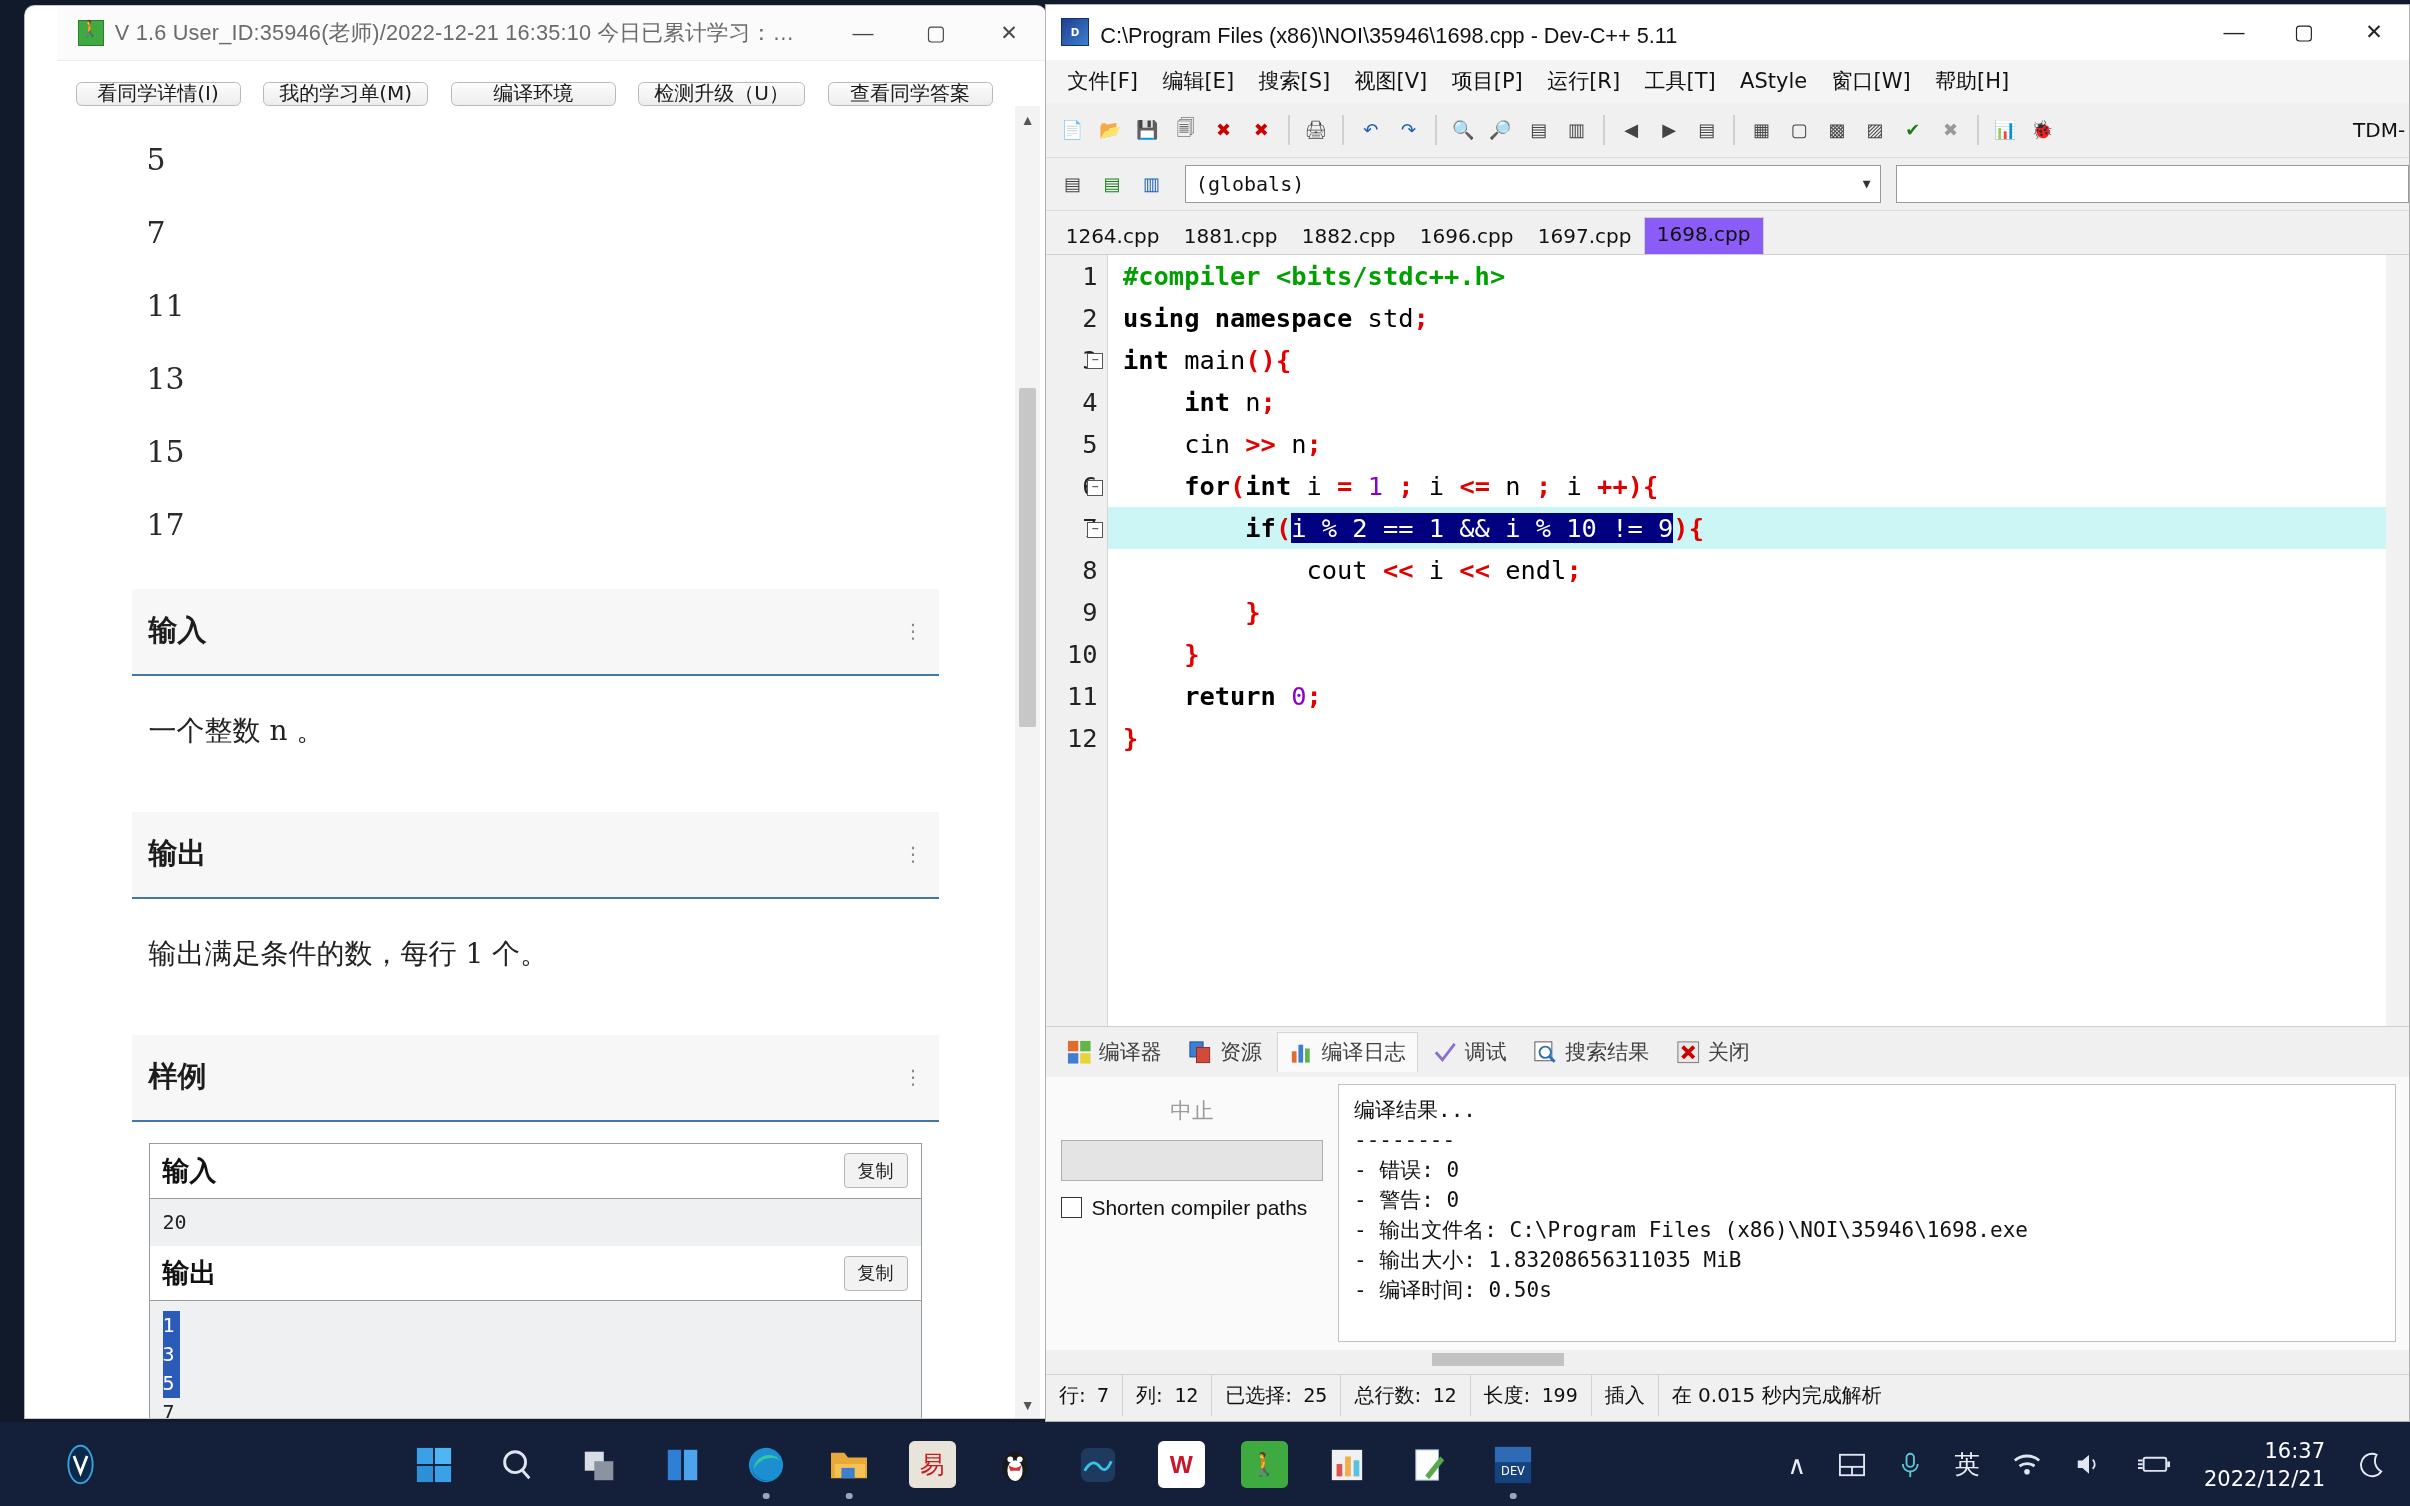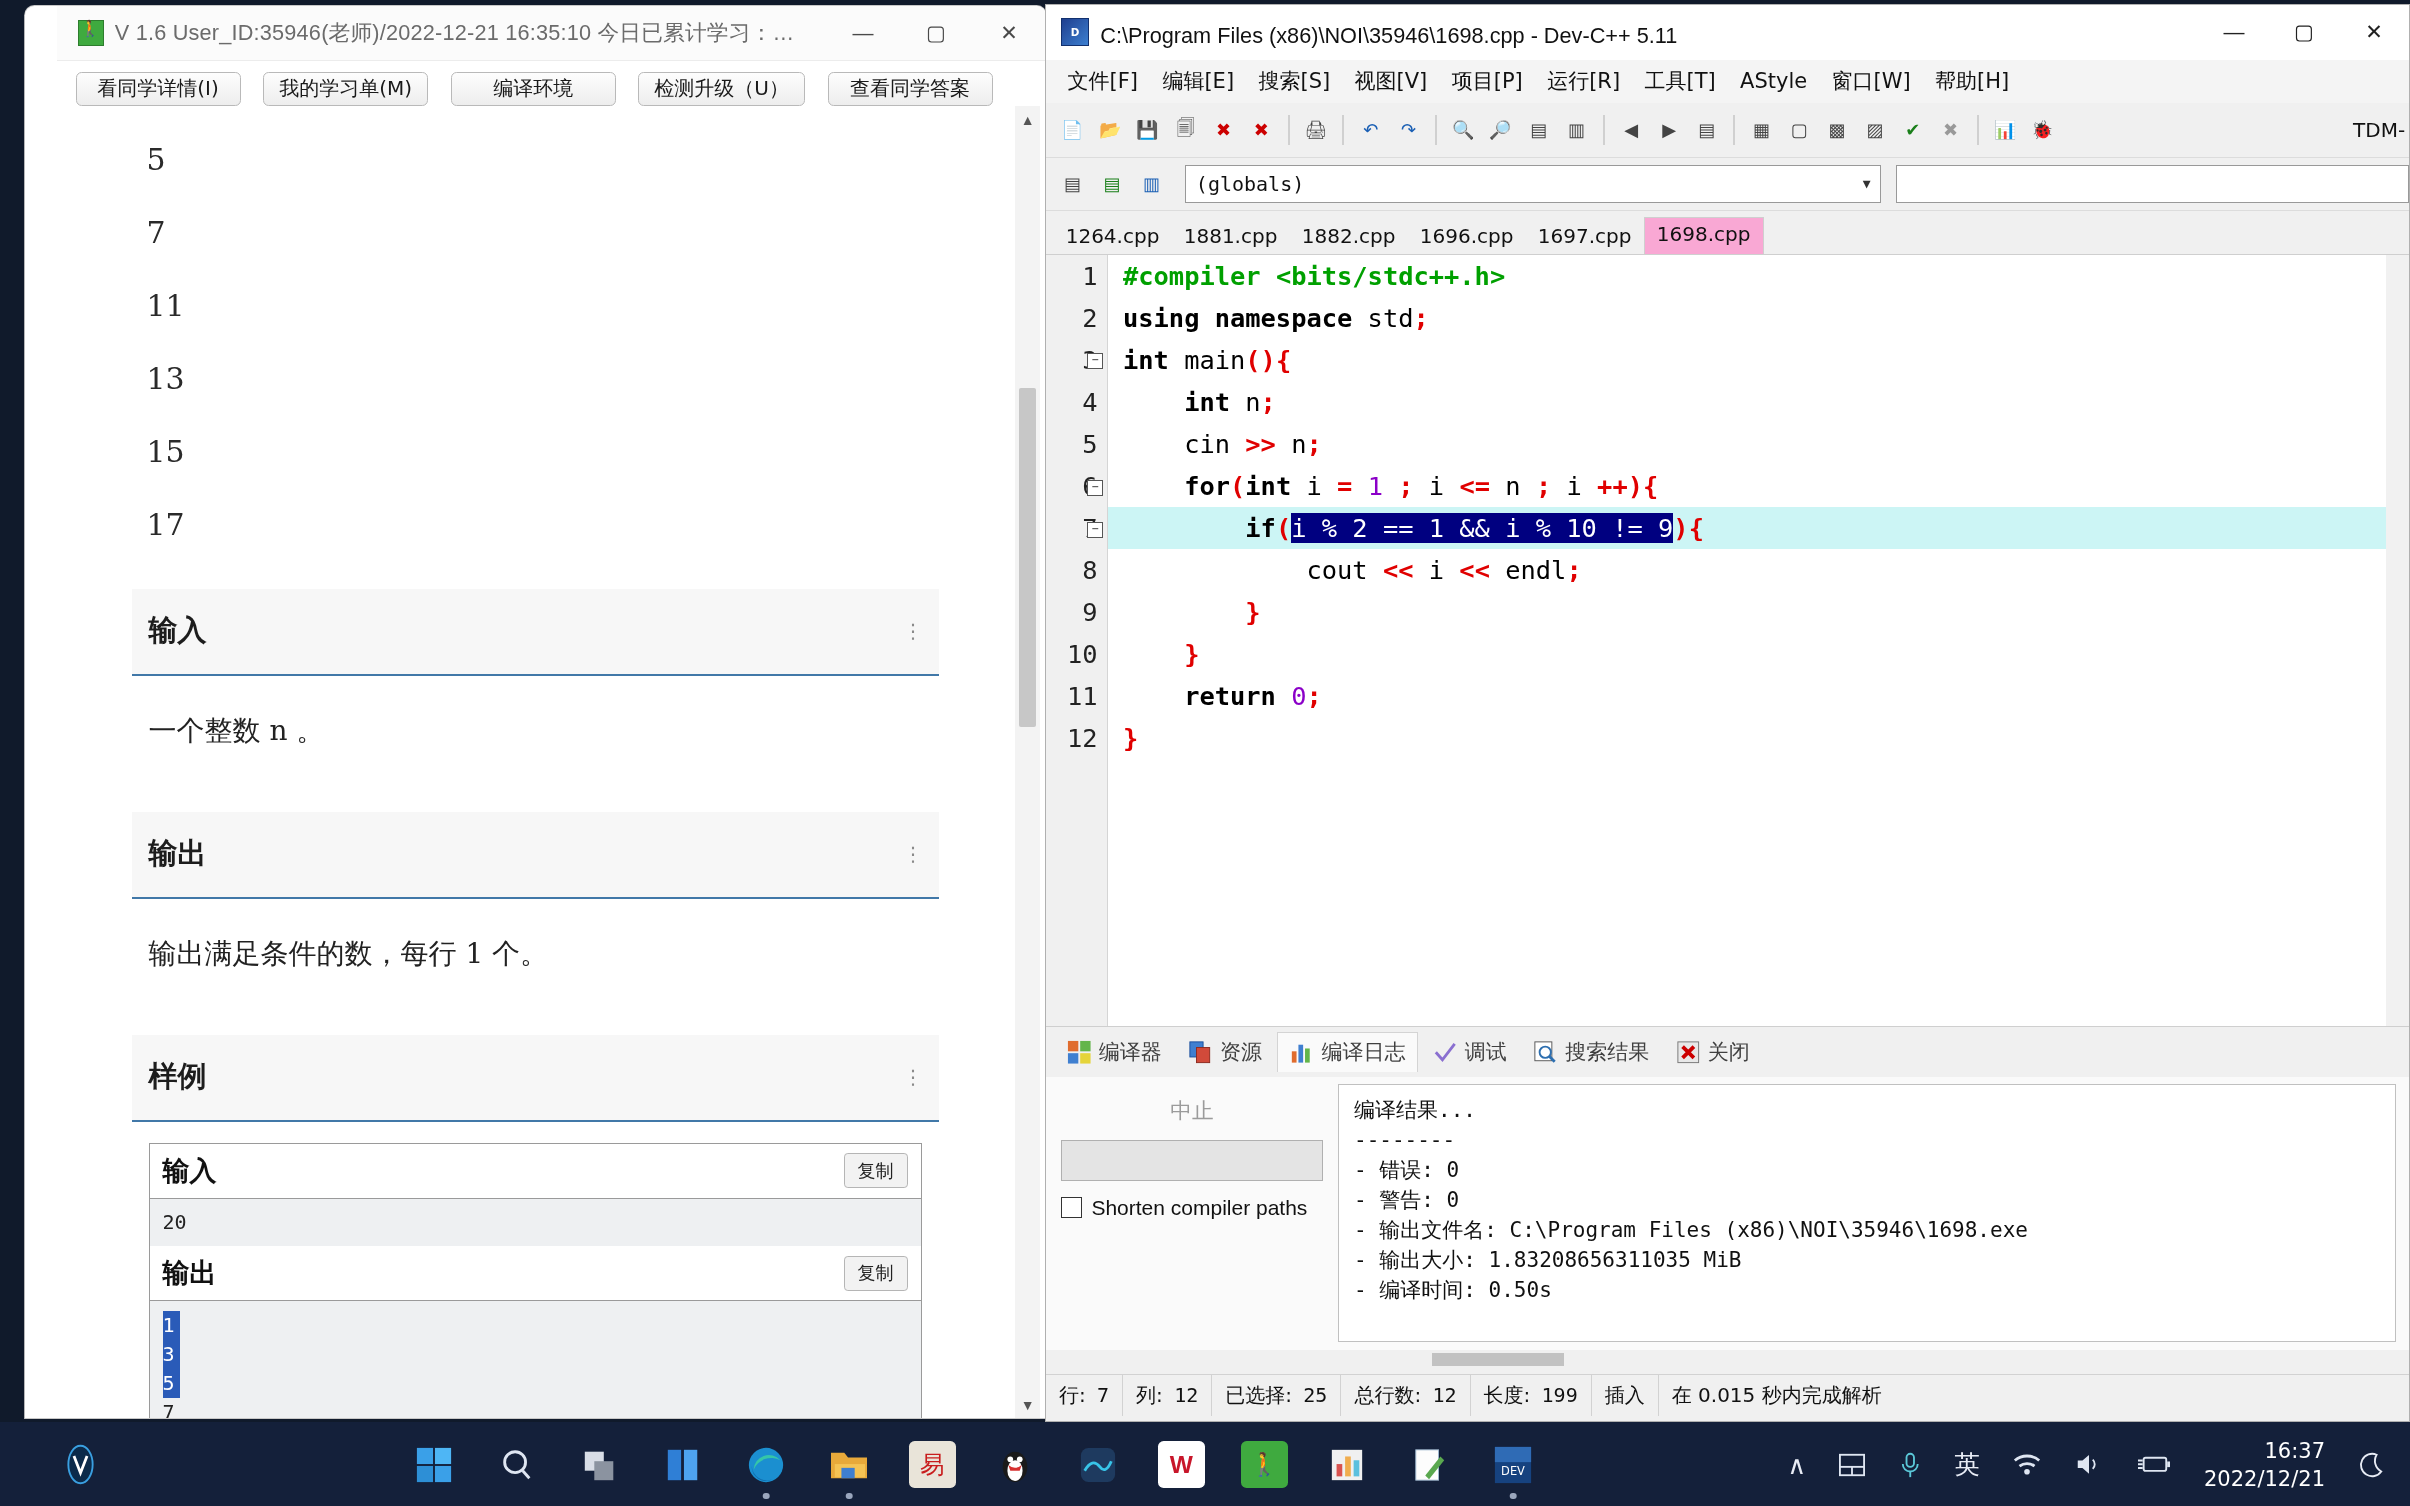--- a/index.html
+++ b/index.html
@@ -18,21 +18,21 @@
   .noi-ico:after { content:"🚶"; position:absolute; left:1.9px; top:-1.9px; font-size:16px;
     color:#fff; }
   .noi-title-text { font-size:21.7px; color:#6b6b6b; white-space:nowrap;
     overflow:hidden; text-overflow:ellipsis; max-width:697px; letter-spacing:0.2px;}
   .win-ctrls { margin-left:auto; display:flex; height:55px; }
   .win-btn { width:73px; height:55px; display:flex; align-items:center;
     justify-content:center; font-size:21px; color:#4a4a4a; }
 
   .noi-toolbar { position:relative; height:45px; padding-left:19px;
     display:flex; align-items:flex-end; gap:22.6px; background:#fff; }
-  .tb-btn { height:34px; min-width:165px; padding:0 15px; border:0.9px solid #b9b9b9;
+  .tb-btn { height:24px; min-width:165px; padding:0 15px; border:0.9px solid #b9b9b9;
     border-radius:5.6px; background:linear-gradient(#fdfdfd,#ededed);
     font-size:20px; color:#1a1a1a; display:flex; align-items:center;
     justify-content:center; font-family:"DejaVu Sans", sans-serif; white-space:nowrap;}
   .ghost-2 { position:absolute; left:102px; top:51px; font-size:24.5px; color:#333;
     font-family:"DejaVu Serif", serif; }
 
   .noi-body { position:relative; height:1313px; overflow:hidden; background:#fff;
     padding:0 0 0 0; }
   .noi-scrollarea { position:absolute; left:0; top:0; right:32px; bottom:0;
     padding:17px 75px 0 75px; }
@@ -101,21 +101,21 @@
     border:0.9px solid #999; display:flex; align-items:center; padding:0 9.4px;
     font-family:"DejaVu Sans Mono", monospace; font-size:20px; color:#111;}
   .combo .caret { margin-left:auto; font-size:13px; color:#333; }
   .combo2 { width:513px; height:38px; background:#fff; border:0.9px solid #999;
     margin-left:9.4px; }
 
   .tabs { height:43px; background:#f0f0f0; display:flex; align-items:flex-end;
     padding-left:7.5px; }
   .tab { padding:3.8px 12.2px 5.6px 12.2px; font-size:20px; color:#111; background:#f0f0f0;
     font-family:"DejaVu Sans", sans-serif;}
-  .tab.active { background:#f9a8d4; border:0.9px solid #cfcfcf; border-bottom:none;
+  .tab.active { background:#8b5cf6; border:0.9px solid #cfcfcf; border-bottom:none;
     margin-bottom:-0.9px; padding-bottom:8.5px; }
 
   .editor { position:relative; height:772px; background:#fff;
     border-top:0.9px solid #cfcfcf; overflow:hidden; }
   .gutter { position:absolute; left:0; top:0; width:62px; bottom:0; background:#f0f0f0;
     border-right:0.9px solid #d5d5d5;}
   .codearea { position:absolute; left:62px; top:0; right:0; bottom:0;
     font-family:"DejaVu Sans Mono", monospace; font-size:25.4px; }
   .cline { height:42px; line-height:42px; white-space:pre; padding-left:15px; }
   .cline.hl { background:#ccf5f5; }

